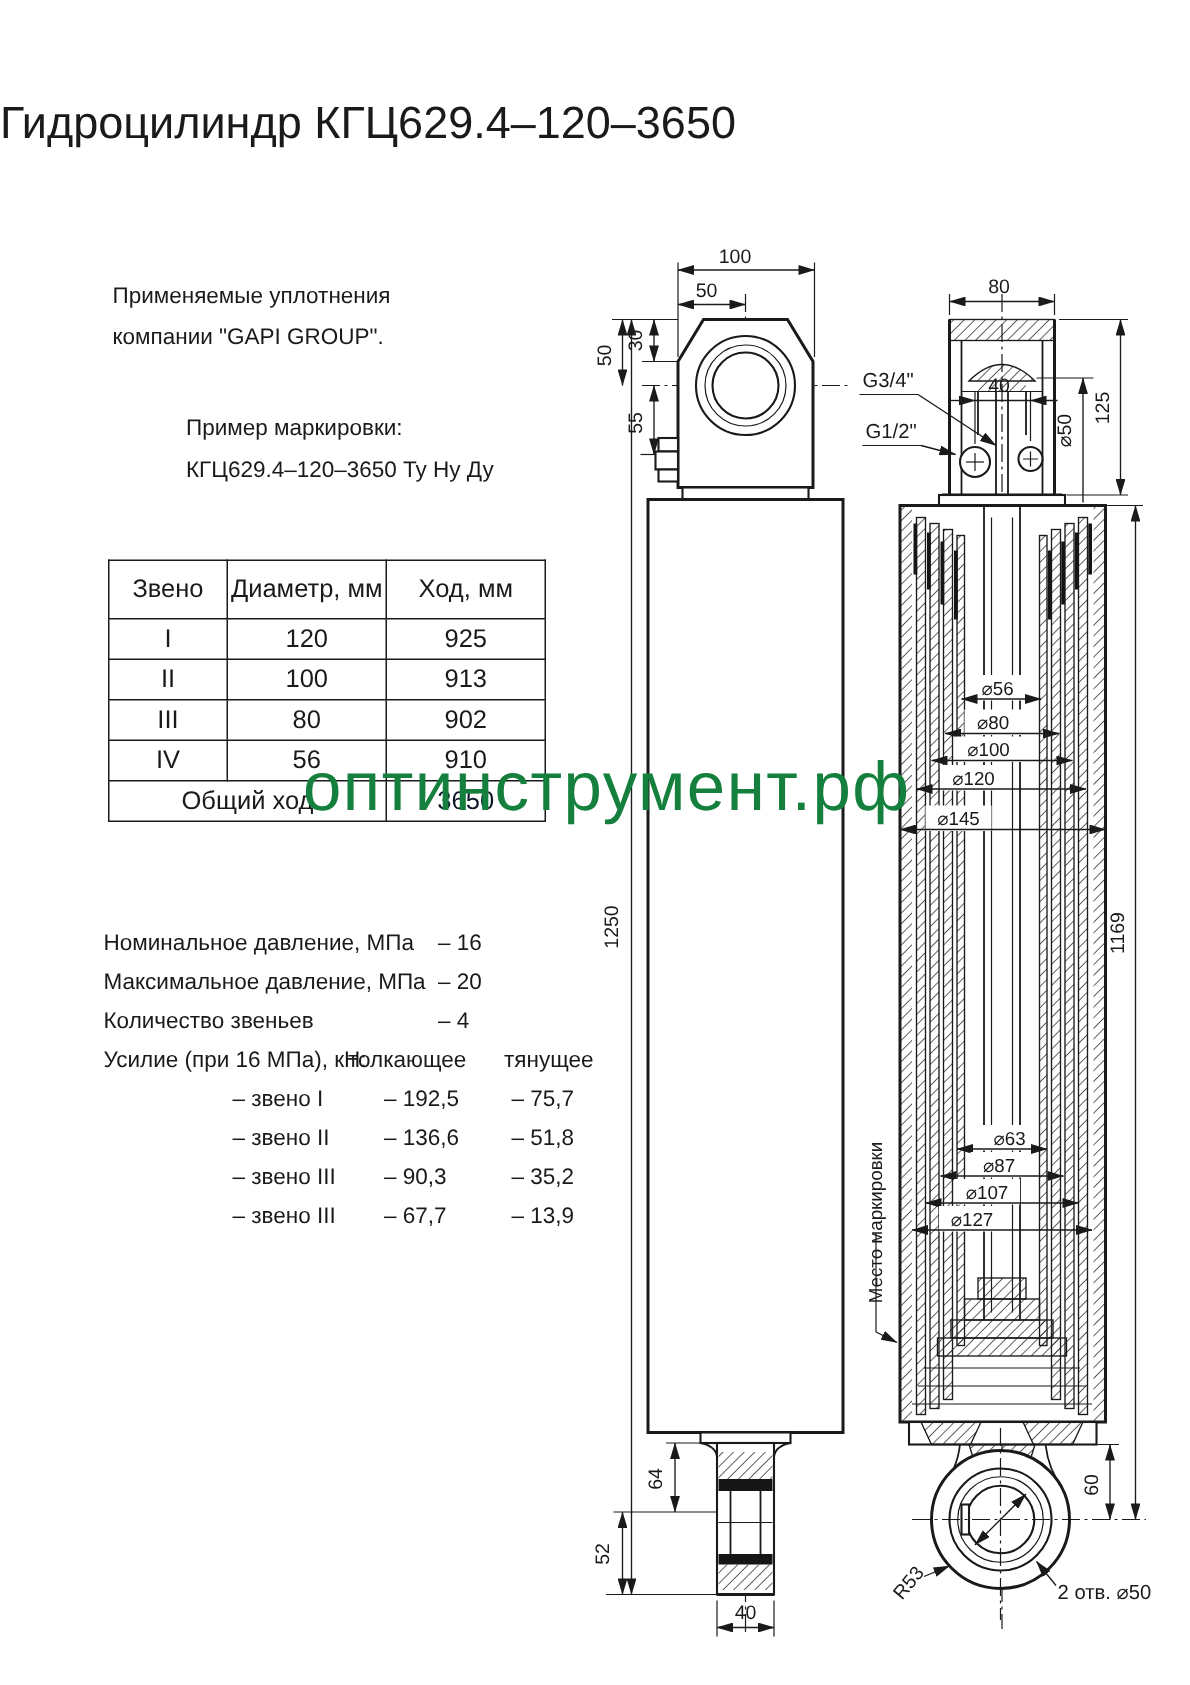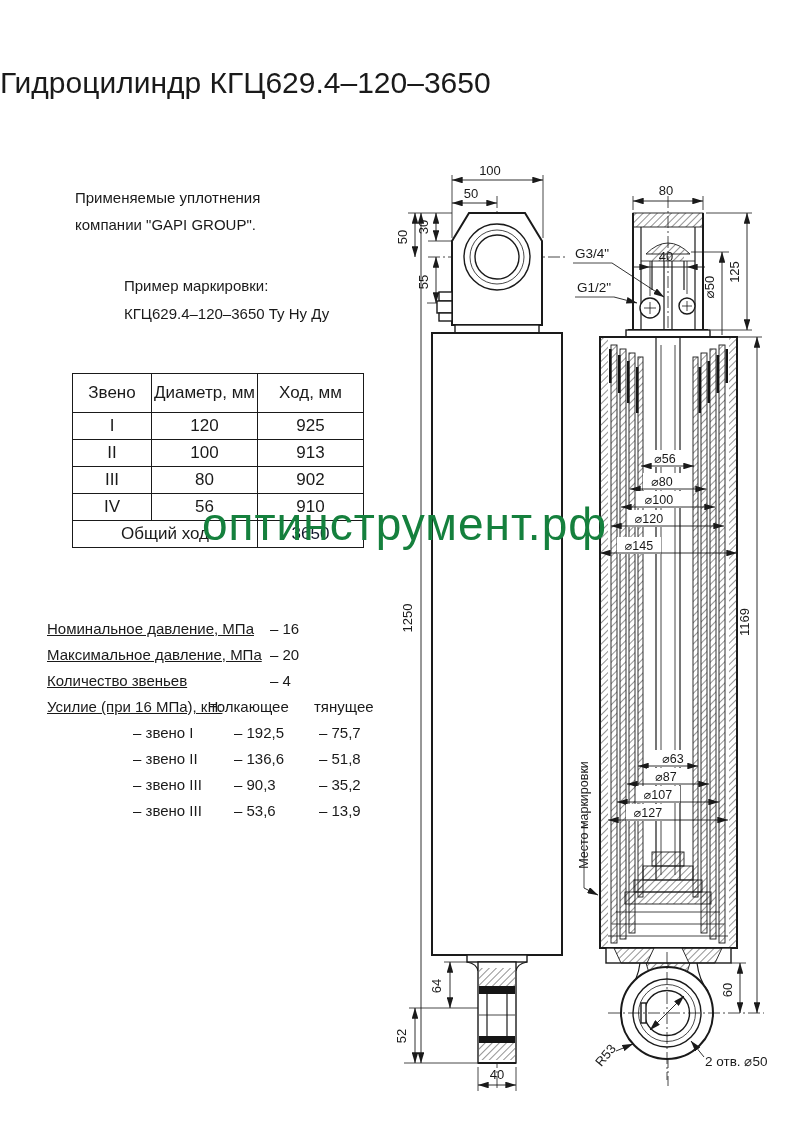--- a/index.html
+++ b/index.html
@@ -10,21 +10,21 @@
   .note { position:absolute; font-size:15px; line-height:27px; white-space:nowrap; }
   .note-seals { left:75px; top:184px; }
   .note-marking { left:80px; top:272px; line-height:28px;margin-left:44px; }
   table.stroke-table { position:absolute; left:72px; top:373px; border-collapse:collapse; z-index:2; }
   .stroke-table th, .stroke-table td { border:1px solid #1a1a1a; font-weight:normal;
       font-size:17px; text-align:center; padding:0; background:transparent; }
   .stroke-table th { height:38px; }
   .stroke-table td { height:26px; }
   .c1 { width:78px; } .c2 { width:105px; } .c3 { width:105px; }
   .total-value { color:#0f172a; }
-  .specs { position:absolute; left:47px; top:620px; width:360px; font-size:15px; z-index:2;text-decoration:underline; }
+  .specs { position:absolute; left:69px; top:620px; width:360px; font-size:15px; z-index:2; }
   .spec-line { position:relative; height:26px; white-space:nowrap; }
   .sv  { position:absolute; left:223px; top:0; }
   .fh1 { position:absolute; left:163px; top:0; }
   .fh2 { position:absolute; left:267px; top:0; }
   .fl  { position:absolute; left:48px;  top:0;margin-left:38px; }
   .fp  { position:absolute; left:187px; top:0; }
   .fq  { position:absolute; left:272px; top:0; }
   .watermark { position:absolute; left:202px; top:497px; font-size:46px; color:#15803d;
                letter-spacing:1px; white-space:nowrap; z-index:6; }
   svg.drawing { position:absolute; left:0; top:0; z-index:1; }
@@ -124,21 +124,21 @@
       <span class="fp">– 136,6</span>
       <span class="fq">– 51,8</span>
     </div>
     <div class="spec-line">
       <span class="fl">– звено III</span>
       <span class="fp">– 90,3</span>
       <span class="fq">– 35,2</span>
     </div>
     <div class="spec-line">
       <span class="fl">– звено III</span>
-      <span class="fp">– 53,6</span>
+      <span class="fp">– 67,7</span>
       <span class="fq">– 13,9</span>
     </div>
   </div>
 
   <div class="watermark">оптинструмент.рф</div>
 
   <svg class="drawing" width="793" height="1123" viewBox="0 0 793 1123" xmlns="http://www.w3.org/2000/svg">
     <defs>
       <pattern id="hatch" patternUnits="userSpaceOnUse" width="5" height="5" patternTransform="rotate(45)">
         <line x1="0" y1="0" x2="0" y2="5" stroke="#2a2a2a" stroke-width="1"></line>

